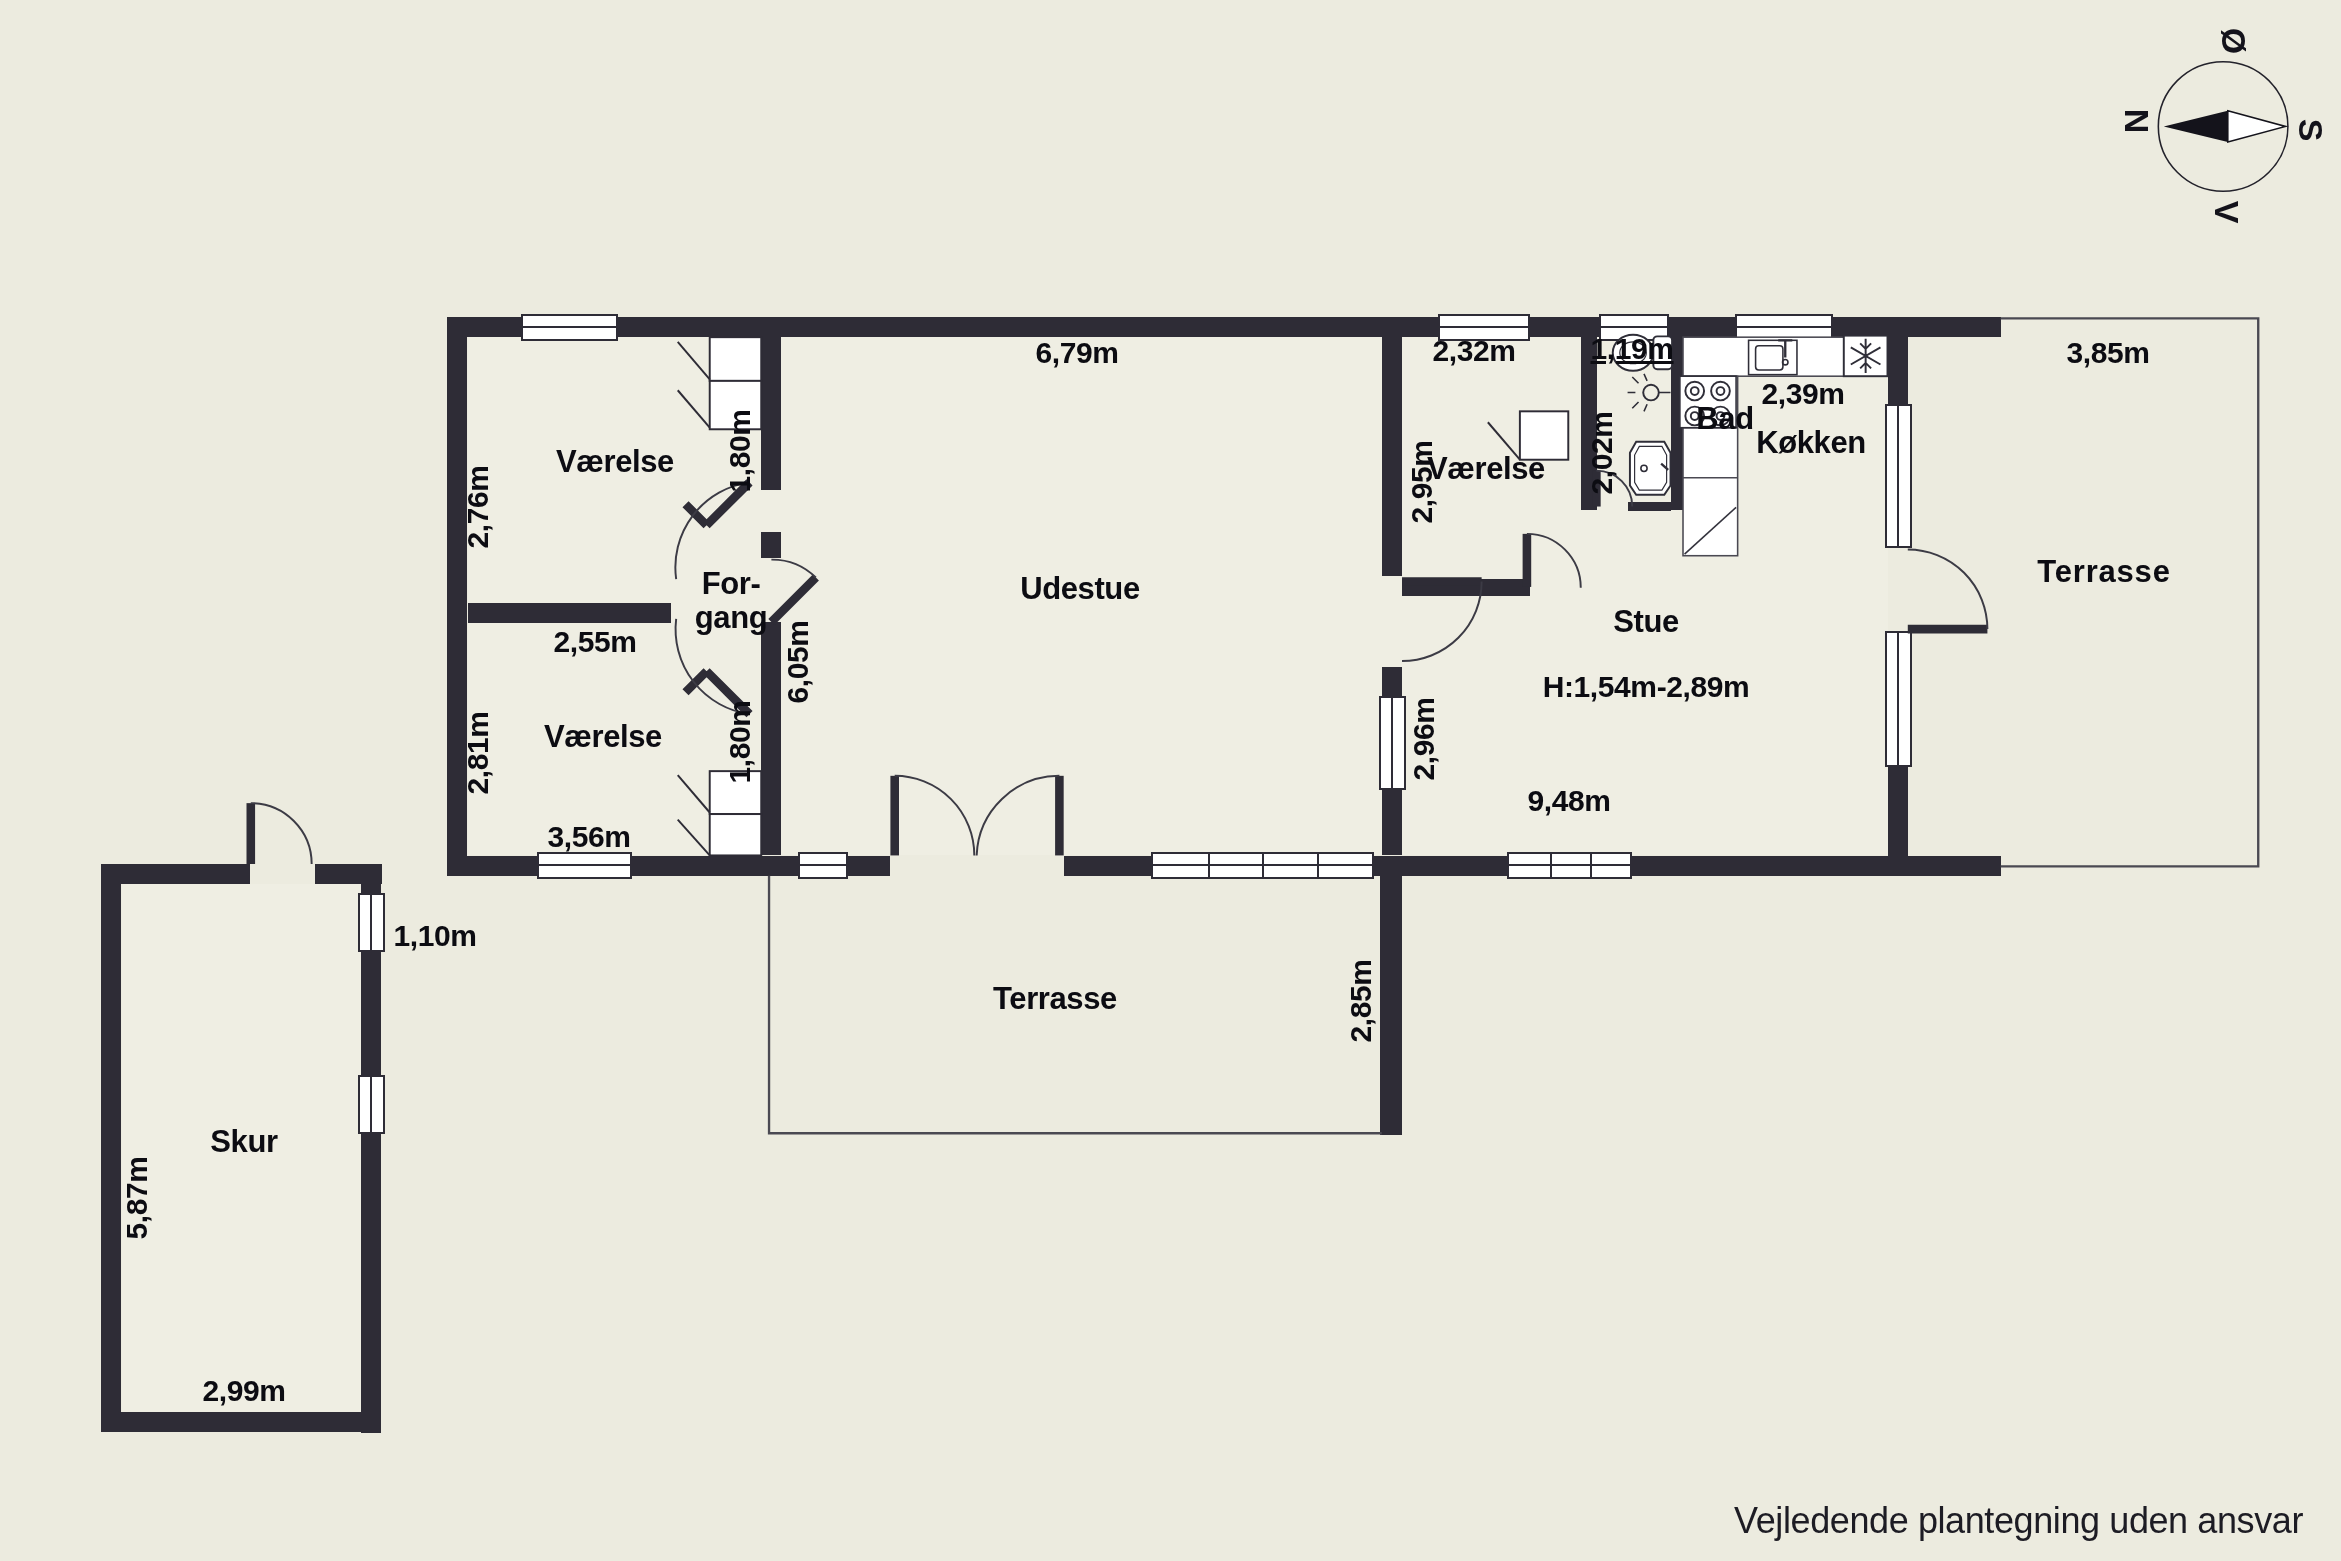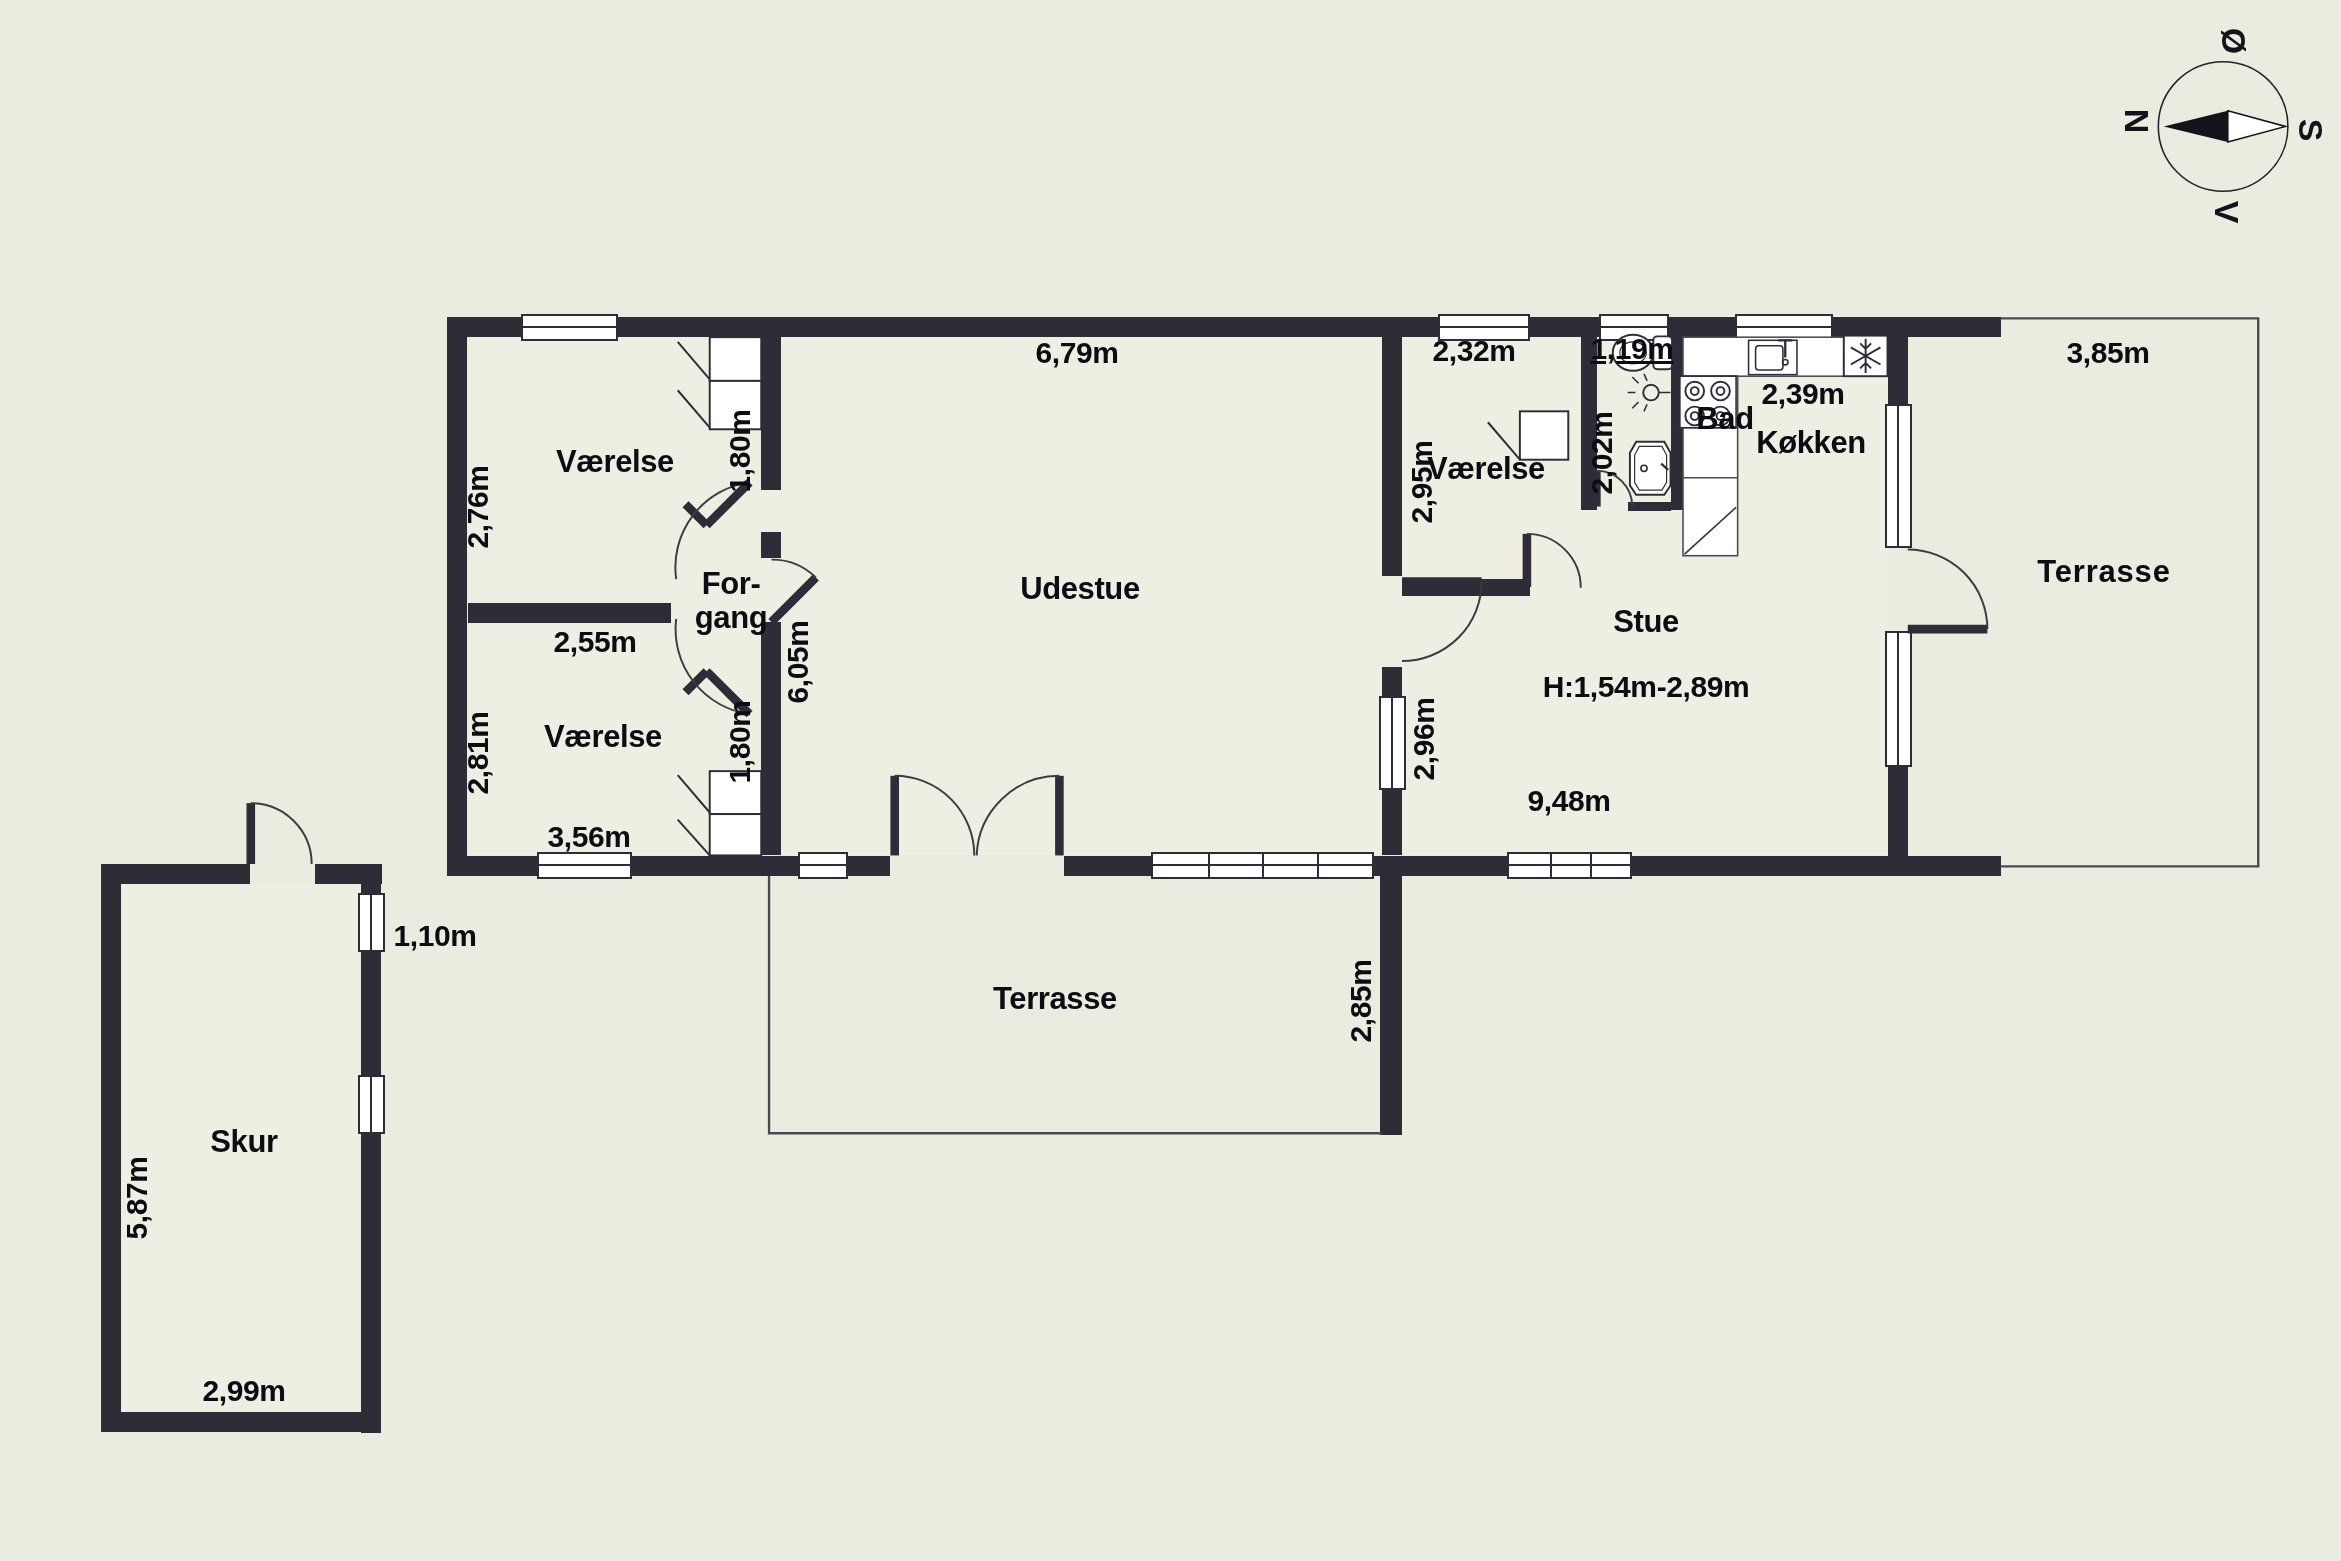--- a/index.html
+++ b/index.html
@@ -241,15 +241,16 @@
   <div class="lbl room" style="left:244px;top:1142px;">Skur</div>
   <div class="lbl rot" style="left:137px;top:1198px;">5,87m</div>
   <div class="lbl" style="left:244px;top:1391px;">2,99m</div>
   <div class="lbl" style="left:435px;top:936px;">1,10m</div>
 
   <div class="compass-letter" style="left:2136px;top:121px;">N</div>
   <div class="compass-letter" style="left:2233px;top:41px;">Ø</div>
   <div class="compass-letter" style="left:2310px;top:130px;">S</div>
   <div class="compass-letter" style="left:2226px;top:212px;">V</div>
 
+  <div class="footer">Vejledende plantegning uden ansvar</div>
 
 </div>
 
 
 </body></html>

